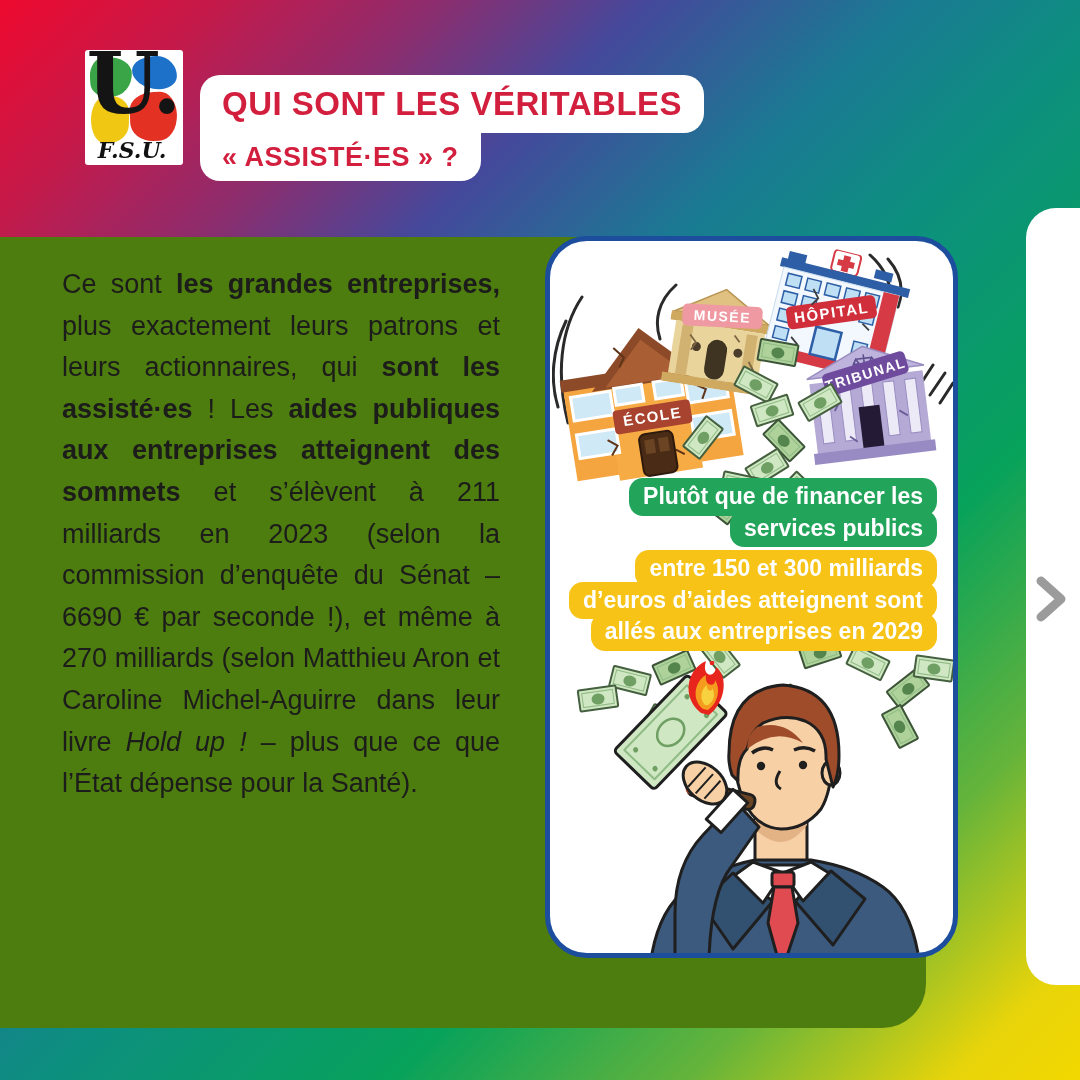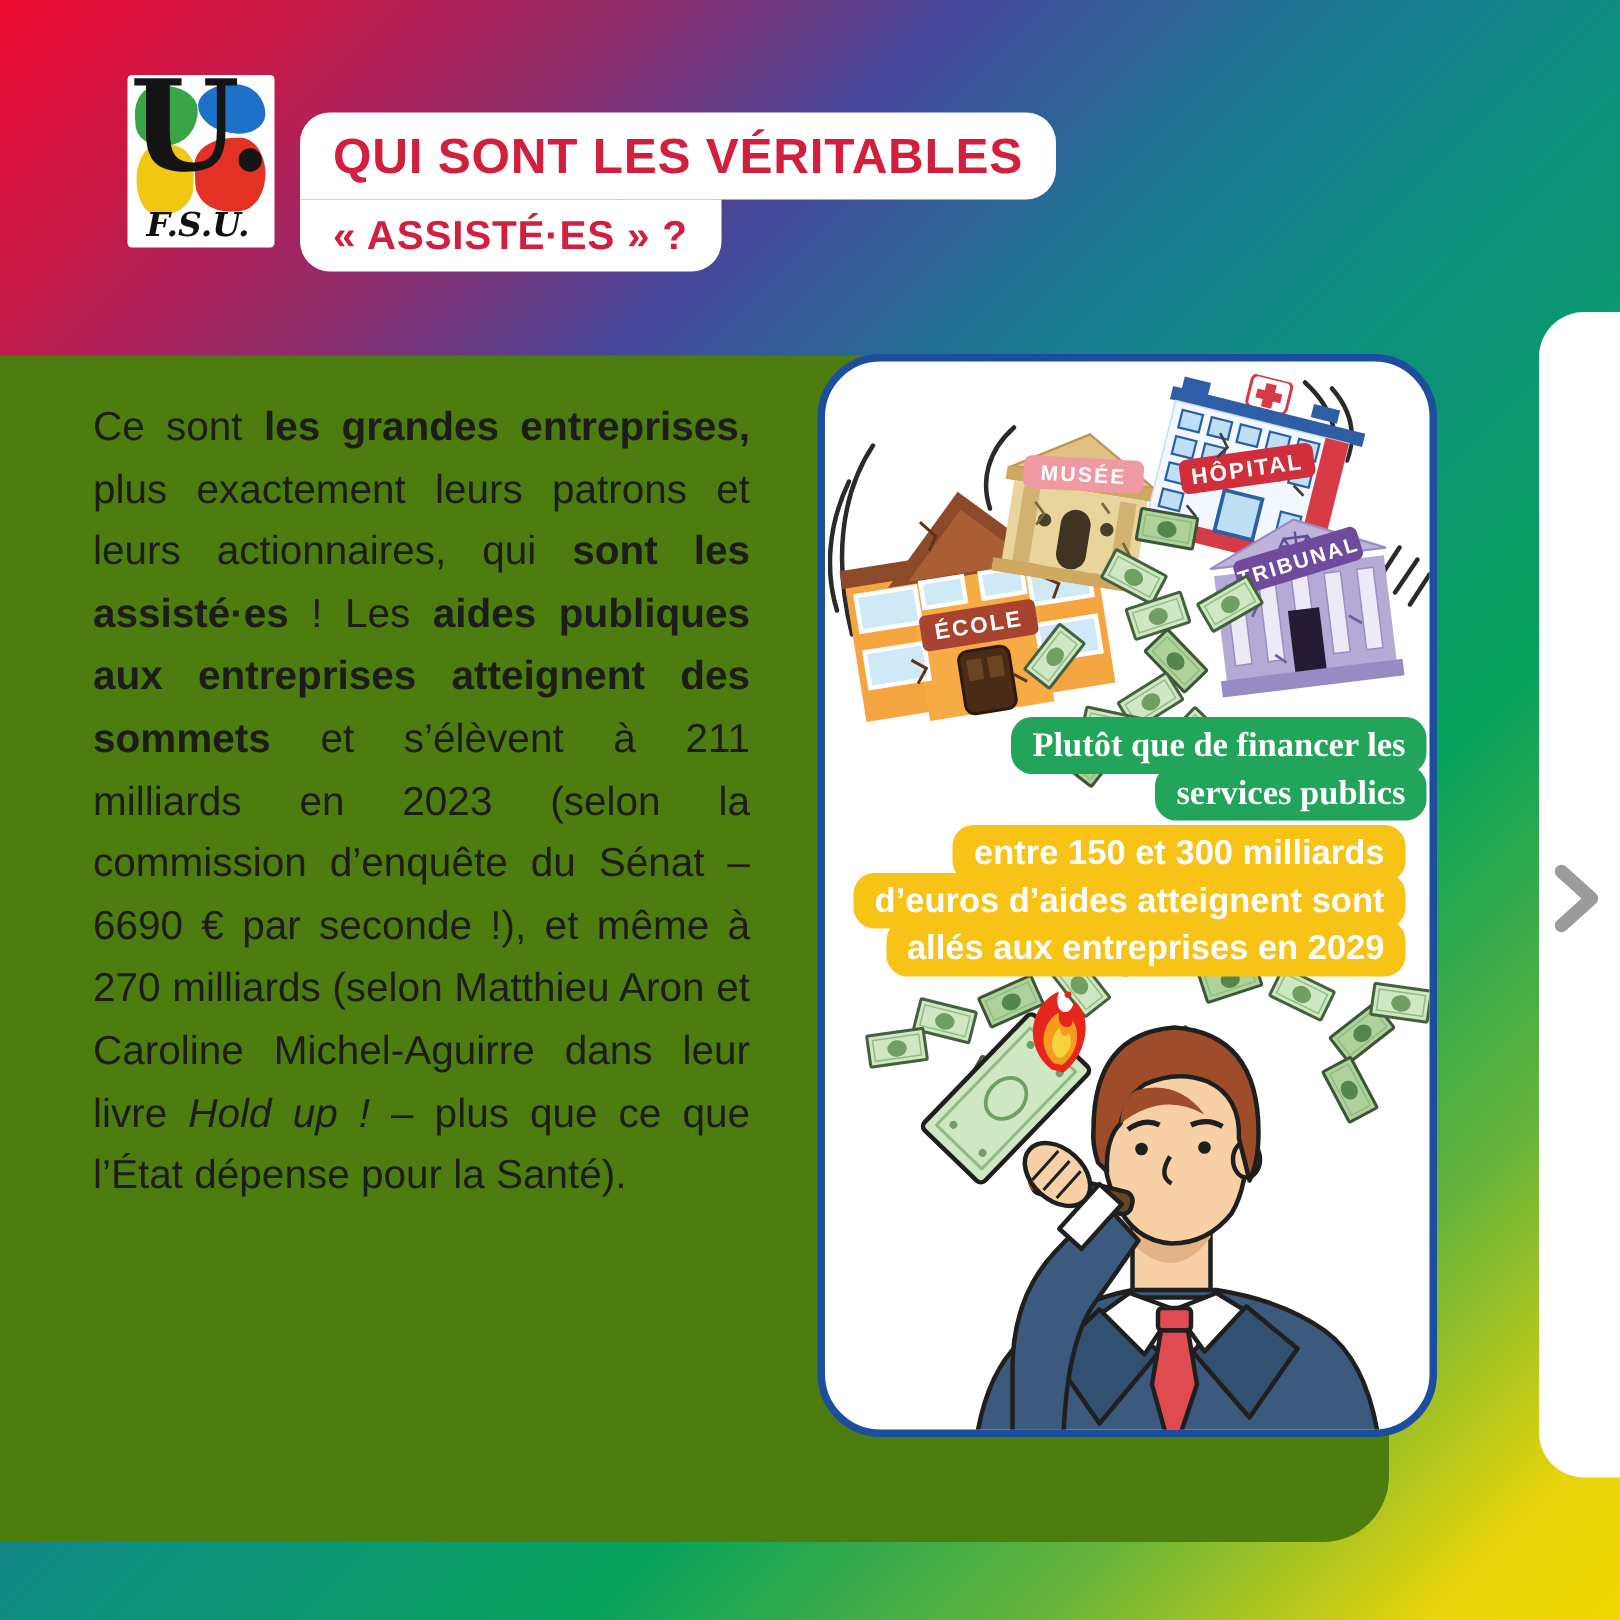--- a/index.html
+++ b/index.html
@@ -34,21 +34,21 @@
   .building{position:absolute;}
   .arc{position:absolute;}
   .bill{position:absolute;width:36px;height:19px;background:#cfe7c2;border:2px solid #44603e;border-radius:2px;}
   .bill::before{content:"";position:absolute;inset:2px;border:1.5px solid #8fbb85;}
   .bill::after{content:"";position:absolute;left:50%;top:50%;width:13px;height:11px;transform:translate(-50%,-50%);border-radius:50%;background:#6f9f63;}
   .bill-dark{background:#aed29a;border-color:#3c5438;}
   .bill-dark::after{background:#54854c;}
   
   .badge{position:absolute;display:flex;flex-direction:column;align-items:flex-end;z-index:6;}
   .badge-line{color:#fff;font-weight:700;font-size:23px;line-height:1.2;padding:5px 14px;border-radius:14px;white-space:nowrap;}
-  .badge-green{top:243px;right:2px;font-family:Liberation Serif, serif;}
+  .badge-green{top:243px;right:16px;}
   .badge-green .badge-line{background:var(--badge-green,#22a55b);margin-top:-6px;}
   .badge-yellow{top:315px;right:16px;}
   .badge-yellow .badge-line{background:var(--badge-yellow,#f6c316);margin-top:-6px;}
   
   .mini-card{position:absolute;left:1026px;top:208px;width:54px;height:777px;background:#fff;border-radius:30px 0 0 30px;}
   .chevron{position:absolute;left:1036px;top:576px;width:32px;height:46px;cursor:pointer;}
   .man-layer{position:absolute;left:35px;top:420px;width:372px;height:298px;z-index:5;}
 </style>
 </head>
 <body>

